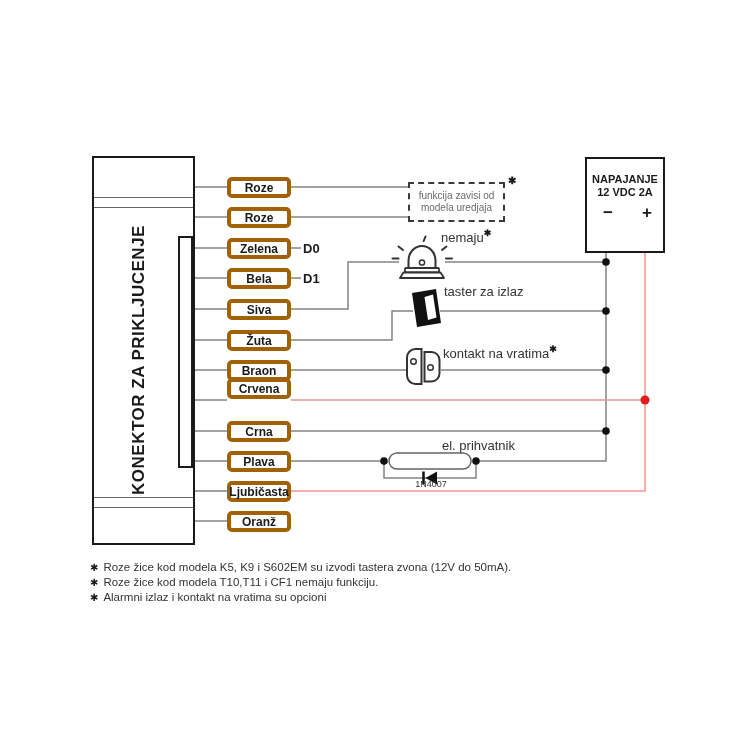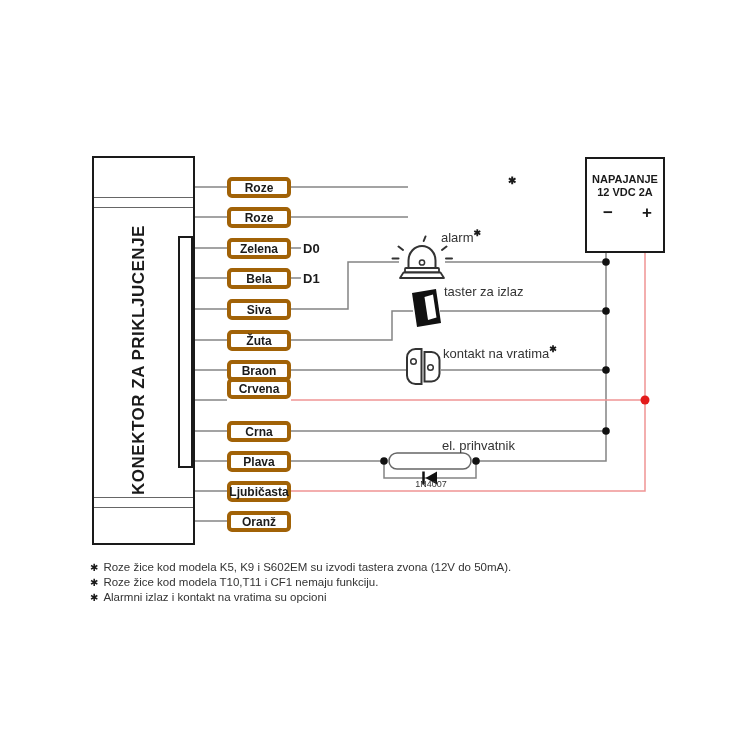--- a/index.html
+++ b/index.html
@@ -177,24 +177,28 @@
   <div class="wire-box" style="top:481px;">
       <span>Ljubičasta</span>
     </div>
   <div class="wire-box" style="top:511px;">
       <span>Oranž</span>
     </div>
 
   <div class="terminal-label" style="left:303px;top:241px;">D0</div>
   <div class="terminal-label" style="left:303px;top:271px;">D1</div>
 
+  <div class="note-box">
+    <span>funkcija zavisi od</span>
+    <span>modela uredjaja</span>
+  </div>
   <div class="note-star">✱</div>
 
   <div class="device-label" style="left:441px;top:228px;">
-    <span>alarm</span><span class="sup-star">✱</span>
+    <span>nemaju</span><span class="sup-star">✱</span>
   </div>
   <div class="device-label" style="left:444px;top:284px;">taster za izlaz</div>
   <div class="device-label" style="left:443px;top:344px;">
     <span>kontakt na vratima</span><span class="sup-star">✱</span>
   </div>
   <div class="device-label" style="left:442px;top:438px;">el. prihvatnik</div>
   <div class="diode-label">1N4007</div>
 
   <div class="power-box">
     <div class="power-title">

